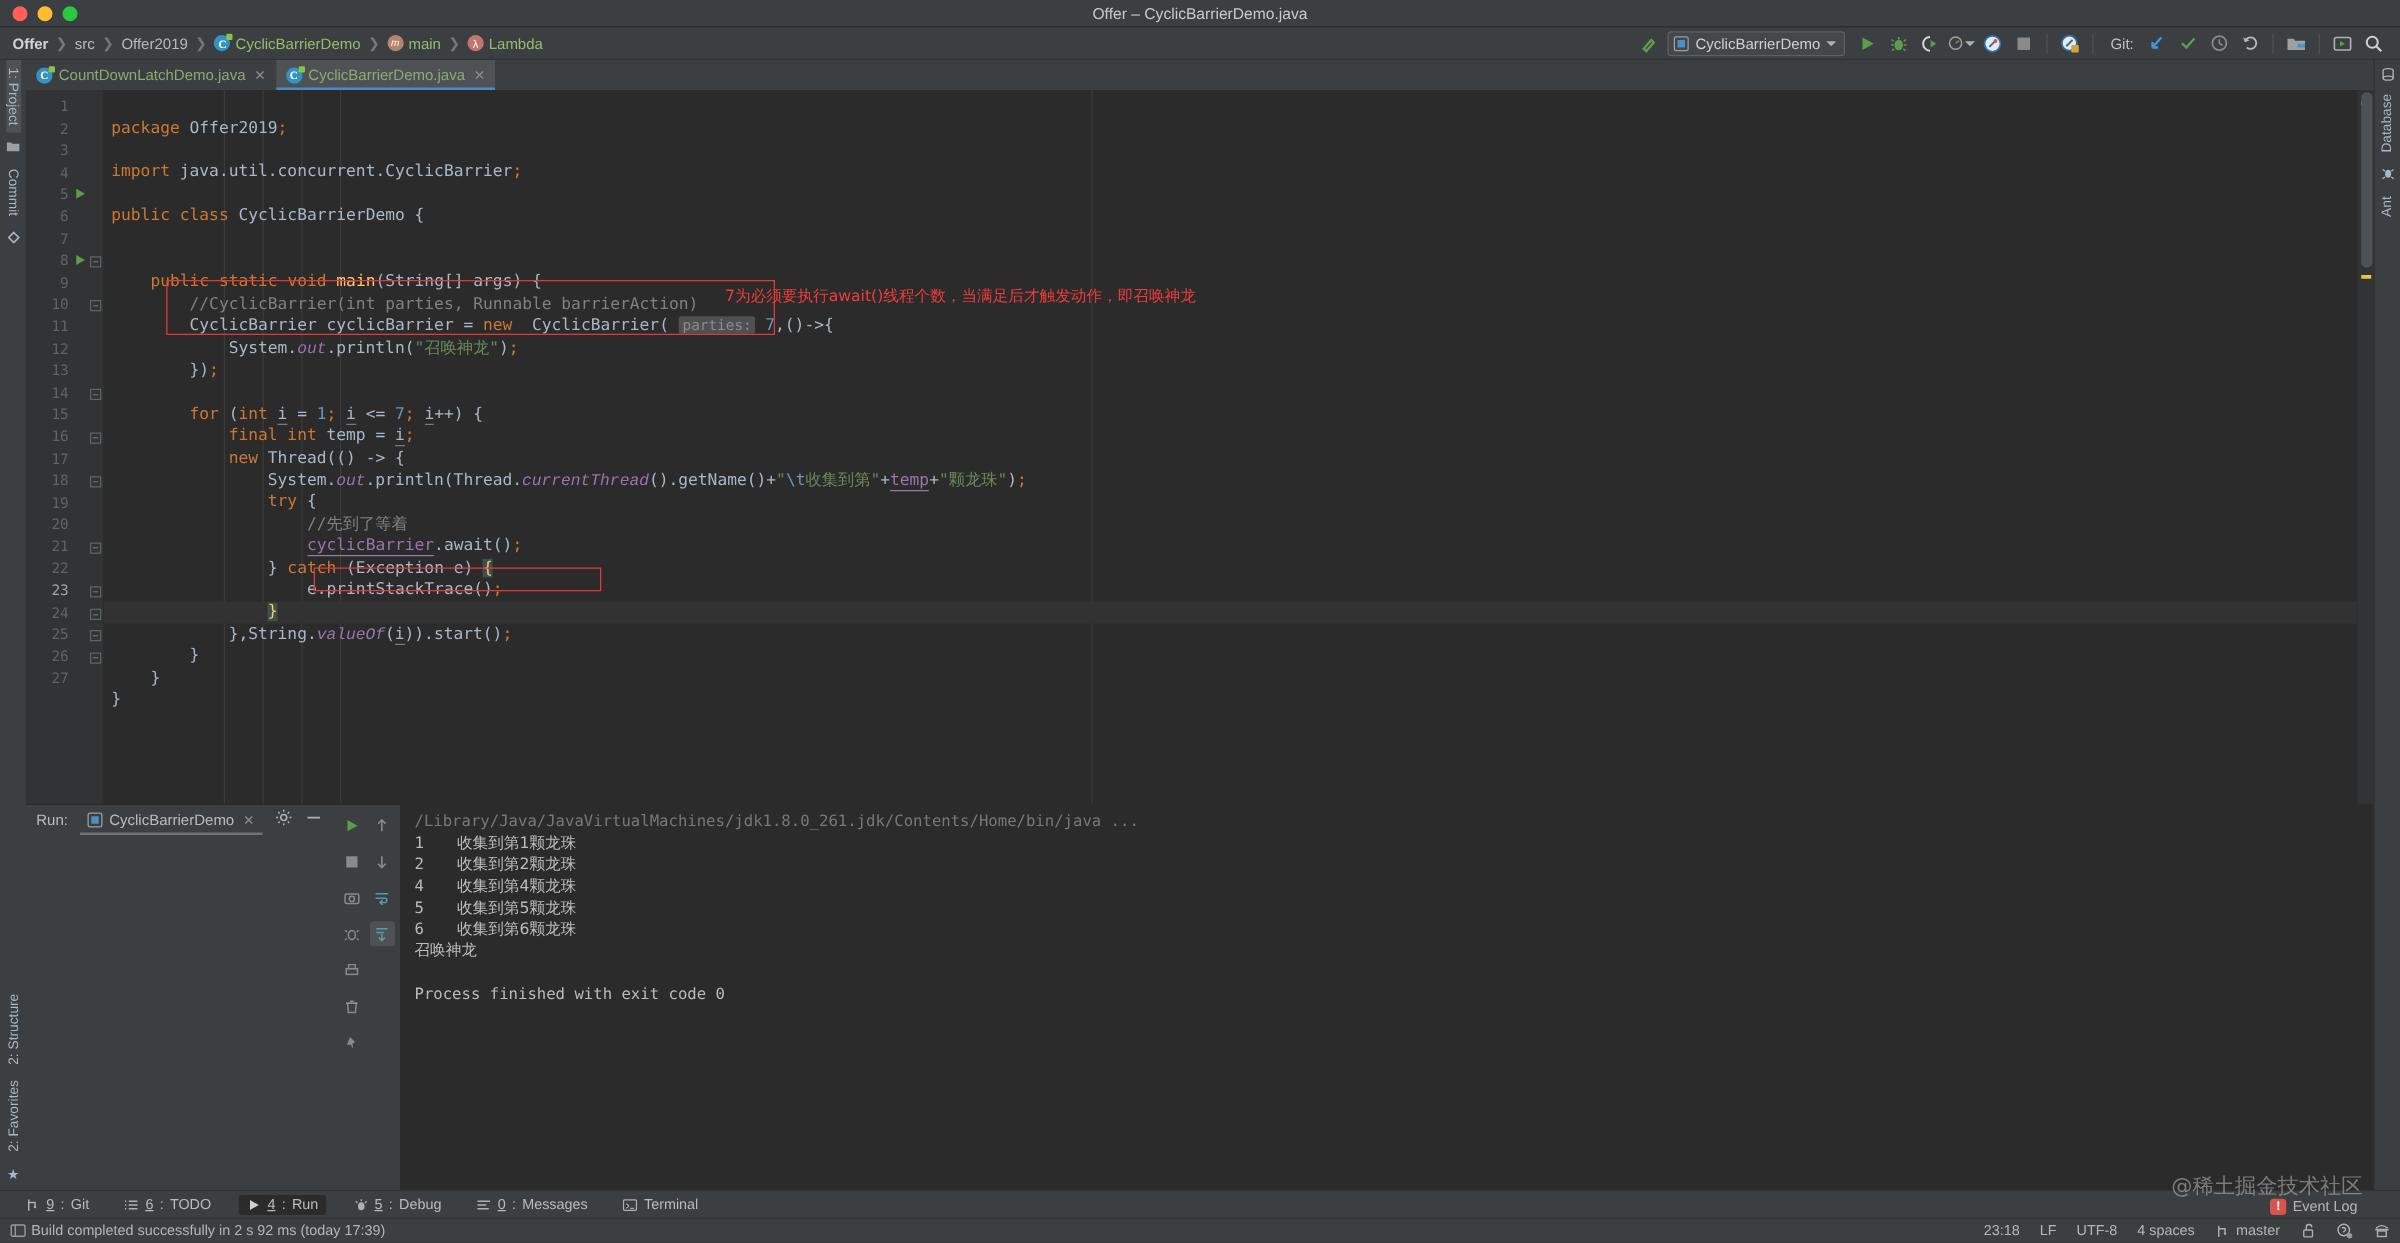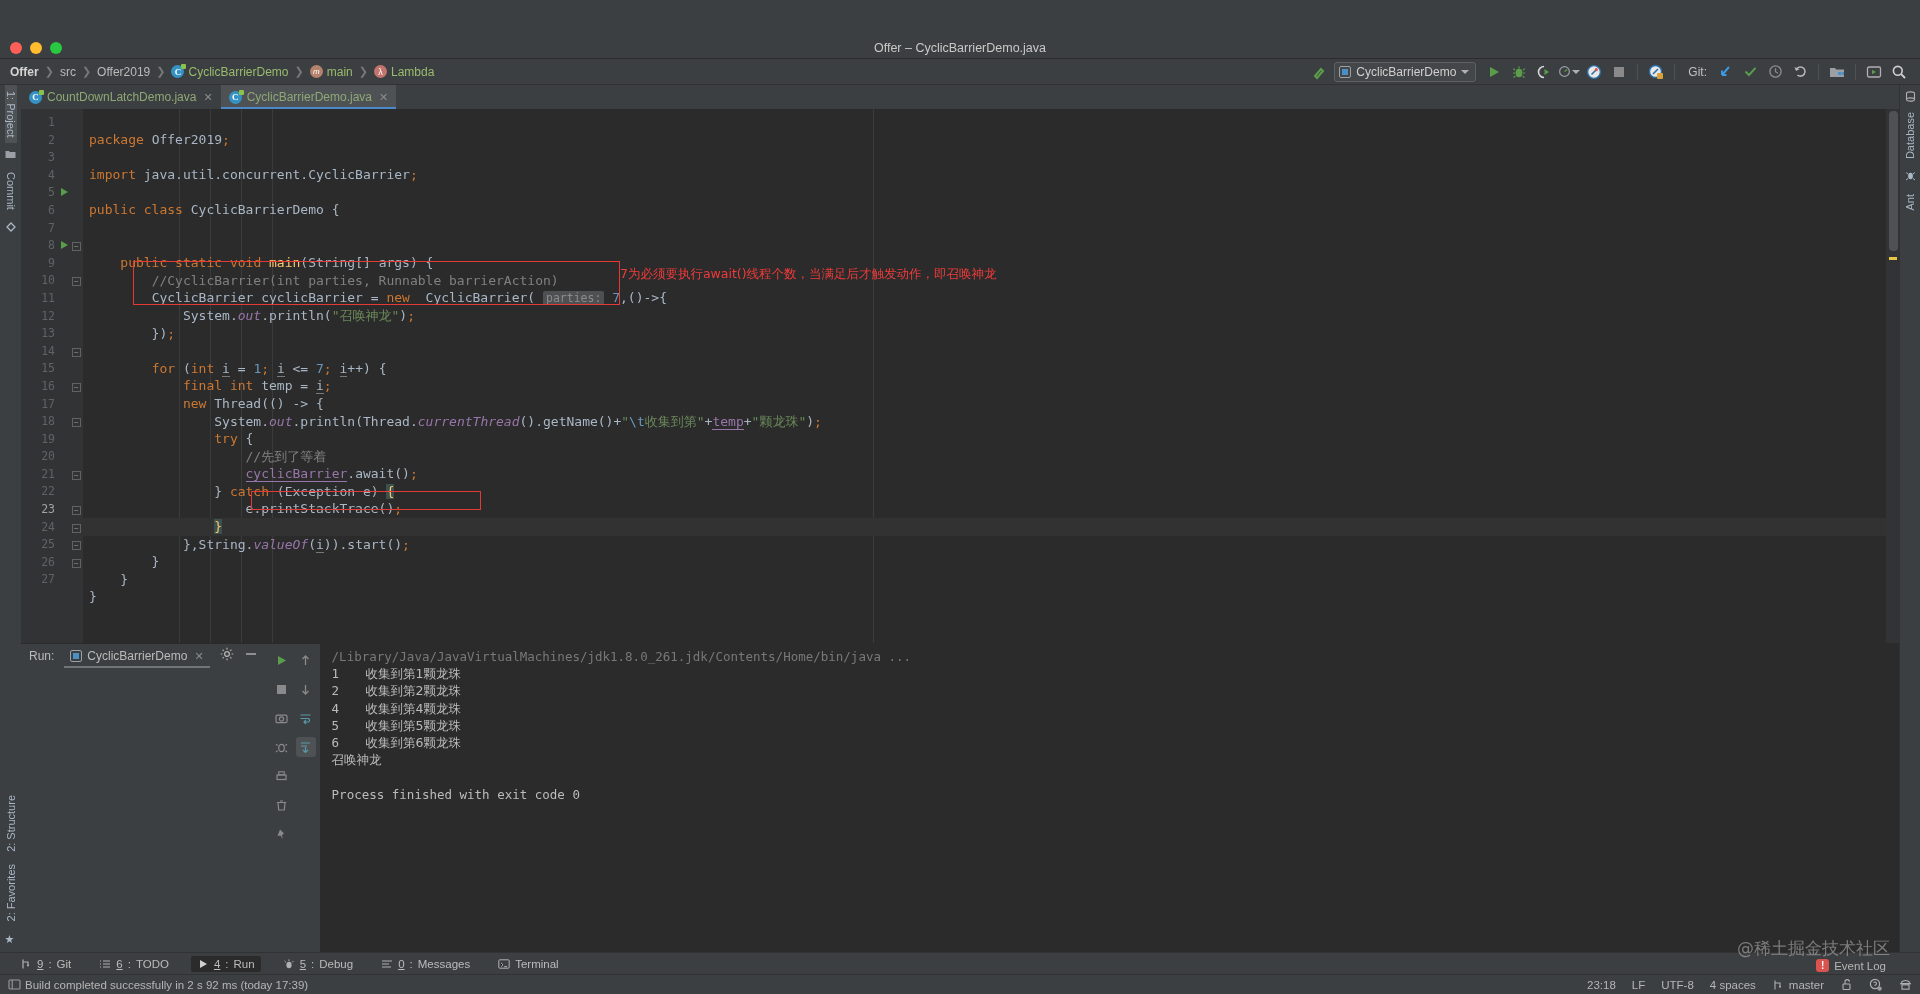--- a/index.html
+++ b/index.html
@@ -10,21 +10,20 @@
     overflow: hidden;
     -webkit-font-smoothing: antialiased;
   }
   .app { position: relative; width: 1920px; height: 994px; display: flex; flex-direction: column; }
 
   
   .titlebar {
     height: 22px; background: #3c3f41; position: relative;
     display: flex; align-items: center; flex: 0 0 22px;
     border-bottom: 1px solid #2b2b2b;
-    margin-top: 37px;
   }
   .traffic { display: flex; gap: 8px; padding-left: 10px; align-items: center; }
   .dot { width: 12px; height: 12px; border-radius: 50%; }
   .dot.red { background: #ff5f57; }
   .dot.yellow { background: #febc2e; }
   .dot.green { background: #28c840; }
   .win-title {
     position: absolute; left: 0; right: 0; text-align: center;
     font-size: 12.5px; color: #c9c9c9; pointer-events: none;
   }
@@ -139,21 +138,21 @@
     padding-top: 22px; color: #a9b7c6; background: #2b2b2b;
   }
   .cline { height: 17.6px; line-height: 17.6px; white-space: pre; padding-left: 6px; position: relative; }
   .cline.cur { background: #323232; }
   
   .kw { color: #cc7832; }
   .str { color: #6a8759; }
   .num { color: #6897bb; }
   .cmt { color: #808080; }
   .fn { color: #ffc66d; }
-  .stat { color: #9876aa; font-style: italic; }
+  .stat { color: #9876aa; font-style: italic; font-family: Liberation Mono, monospace; }
   .ident { color: #a9b7c6; }
   .esc { color: #6897bb; }
   .var-u { color: #a9b7c6; border-bottom: 1px solid #7a7a7a; }
   .link-u { color: #9876aa; border-bottom: 1px solid #9876aa; }
   .hint {
     background: #4e5052; color: #8c8c8c; border-radius: 2px;
     padding: 0 3px; font-size: 11.5px;
   }
   .brmatch { background: #3b514d; color: #ffc66d; }
   .indent-guide { position: absolute; top: 0; bottom: 0; width: 1px; background: #3b3b3b; }
@@ -482,21 +481,21 @@
           <div class="cline">                } <span class="kw">catch</span> (<span class="ident">Exception</span> <span class="ident">e</span>) <span class="brmatch">{</span></div>
           <div class="cline">                    <span class="ident">e</span>.<span class="ident">printStackTrace</span>()<span class="kw">;</span></div>
           <div class="cline cur">                <span class="brmatch">}</span></div>
           <div class="cline">            },<span class="ident">String</span>.<span class="stat">valueOf</span>(<span class="var-u">i</span>)).<span class="ident">start</span>()<span class="kw">;</span></div>
           <div class="cline">        }</div>
           <div class="cline">    }</div>
           <div class="cline">}</div>
 
           <div class="redbox" style="left:50px; top:152px; width:487px; height:44px;"></div>
           <div class="redbox" style="left:168px; top:382px; width:230px; height:19px;"></div>
-          <div class="red-note" style="left:497px; top:157px;margin-left:40px;">7为必须要执行await()线程个数，当满足后才触发动作，即召唤神龙</div>
+          <div class="red-note" style="left:497px; top:157px;">7为必须要执行await()线程个数，当满足后才触发动作，即召唤神龙</div>
         </div>
 
         <div class="stripe">
           <div class="mk" style="top:9px; background:#e8c547;"></div>
           <div class="mk" style="top:148px; background:#e8c547;"></div>
           <div class="scroll-thumb" style="top:2px; height:140px;"></div>
         </div>
       </div>
 
       <div class="runwin">

